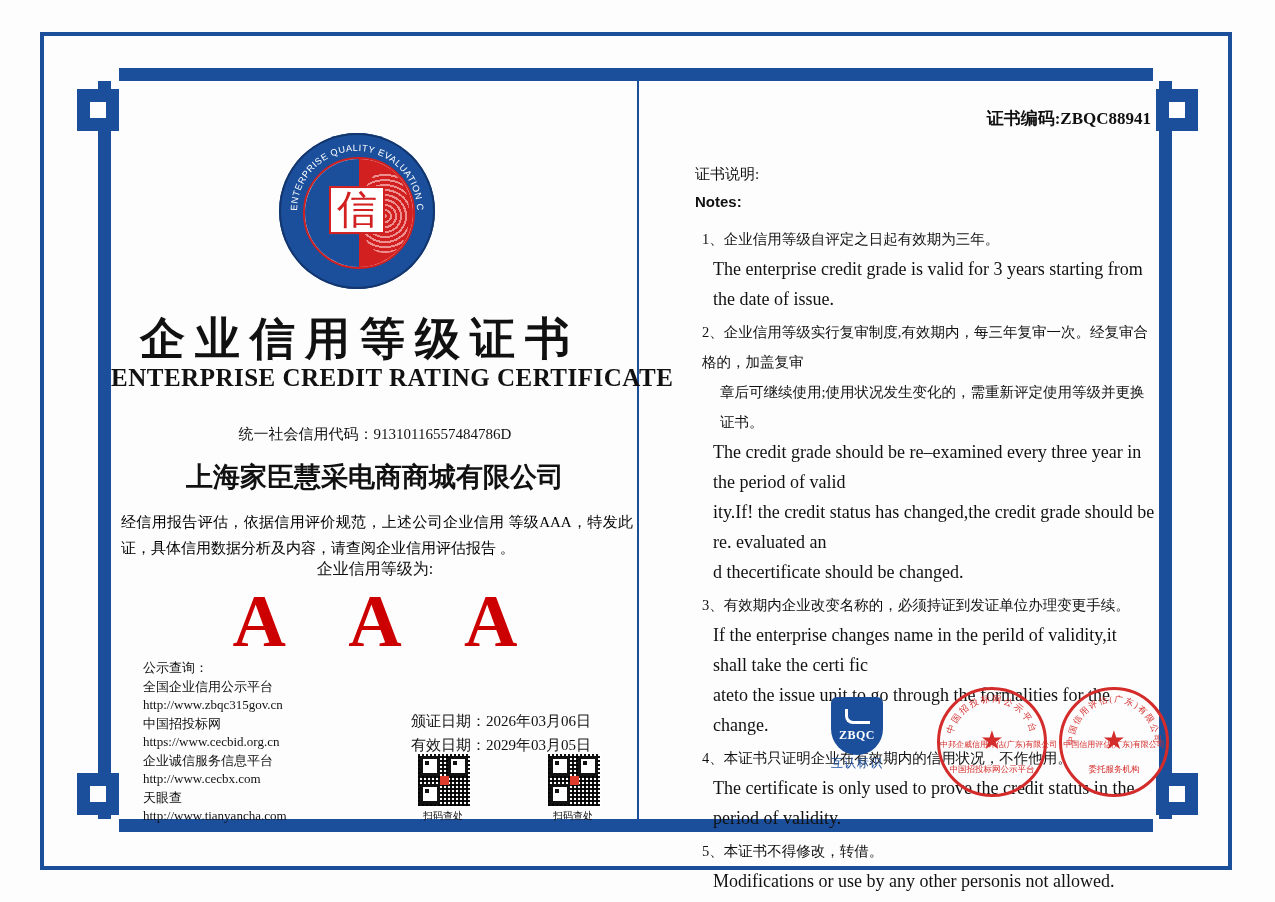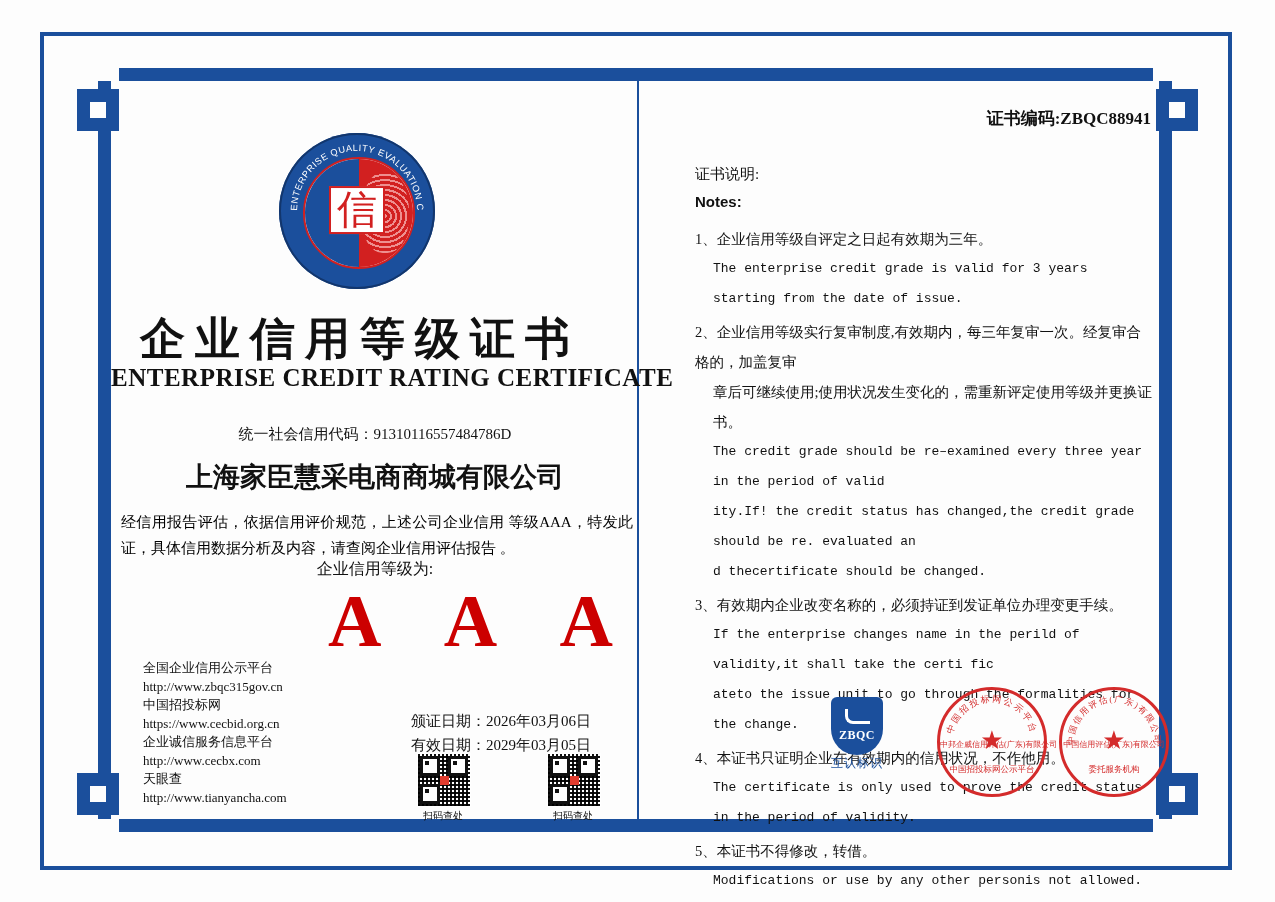--- a/index.html
+++ b/index.html
@@ -226,21 +226,21 @@
     text-align: center;
     font-family: "Liberation Serif", serif;
     font-size: 16px;
     color: #111111;
   }
   .grade-value {
     position: absolute;
     left: 0;
     top: 500px;
     width: 528px;
-    text-align: right;
+    text-align: center;
     font-family: "Liberation Serif", serif;
     font-size: 74px;
     font-weight: bold;
     letter-spacing: 26px;
     text-indent: 26px;
     color: #cc0000;
     line-height: 1.1;
   }
 
   .links {
@@ -357,24 +357,25 @@
     width: 460px;
   }
   .note {
     margin-bottom: 3px;
   }
   .note .cn {
     font-family: "Liberation Serif", serif;
     font-size: 14.5px;
     line-height: 30px;
     color: #111111;
+    margin-left: 7px;
   }
   .note .en {
-    font-family: Liberation Mono, monospace;
-    font-size: 13px;
+    font-family: Liberation Serif, serif;
+    font-size: 18px;
     line-height: 30px;
     color: #111111;
     padding-left: 18px;
   }
   .note .cn-indent {
     padding-left: 18px;
     display: block;
   }
 
   
@@ -521,20 +522,21 @@
 
       <div class="title-cn">企业信用等级证书</div>
       <div class="title-en">ENTERPRISE CREDIT RATING CERTIFICATE</div>
       <div class="credit-code">统一社会信用代码：91310116557484786D</div>
       <div class="company">上海家臣慧采电商商城有限公司</div>
       <div class="body-text">经信用报告评估，依据信用评价规范，上述公司企业信用 等级AAA，特发此证，具体信用数据分析及内容，请查阅企业信用评估报告 。</div>
       <div class="grade-label">企业信用等级为:</div>
       <div class="grade-value">A A A</div>
 
       <div class="links">
+        <div>公示查询：</div>
         <div>全国企业信用公示平台</div>
         <div>http://www.zbqc315gov.cn</div>
         <div>中国招投标网</div>
         <div>https://www.cecbid.org.cn</div>
         <div>企业诚信服务信息平台</div>
         <div>http://www.cecbx.com</div>
         <div>天眼查</div>
         <div>http://www.tianyancha.com</div>
       </div>
 

